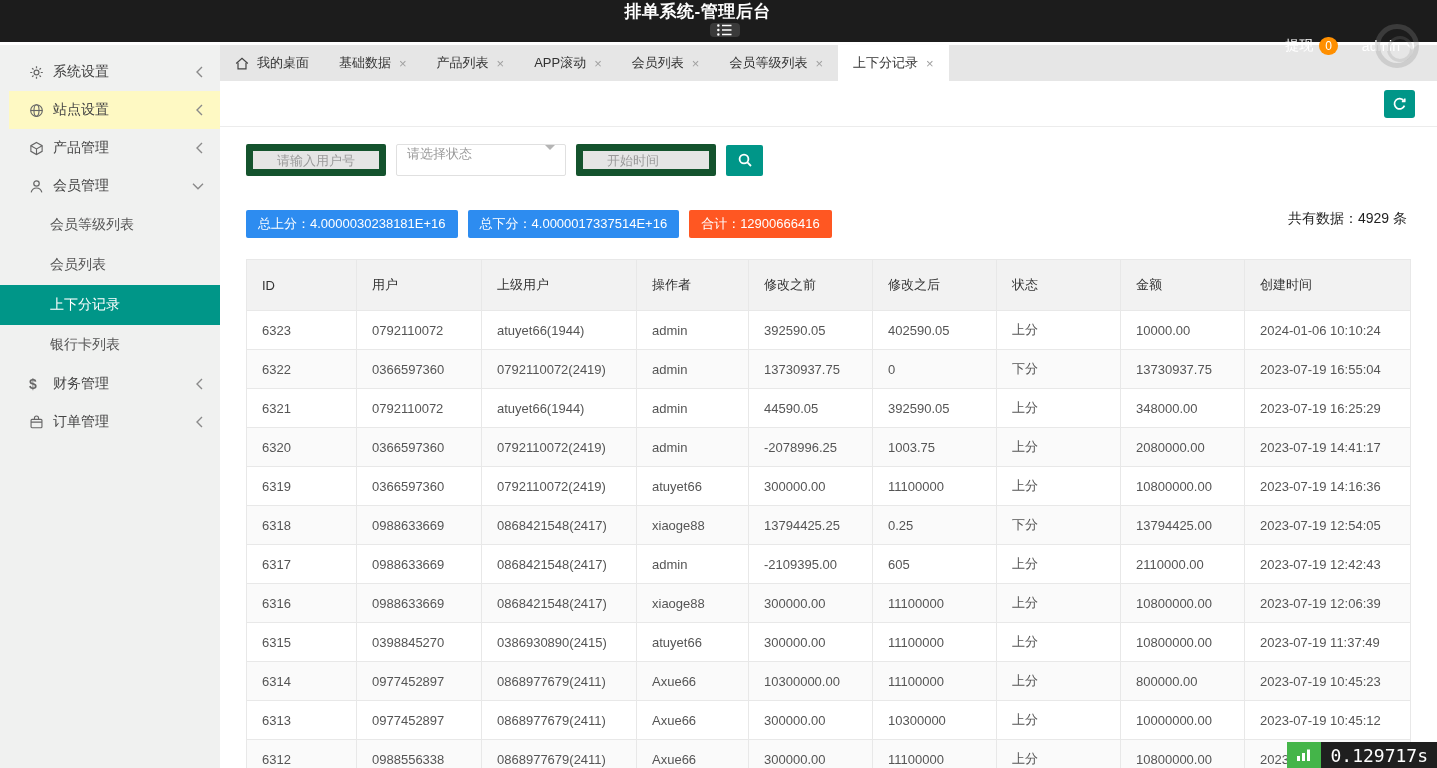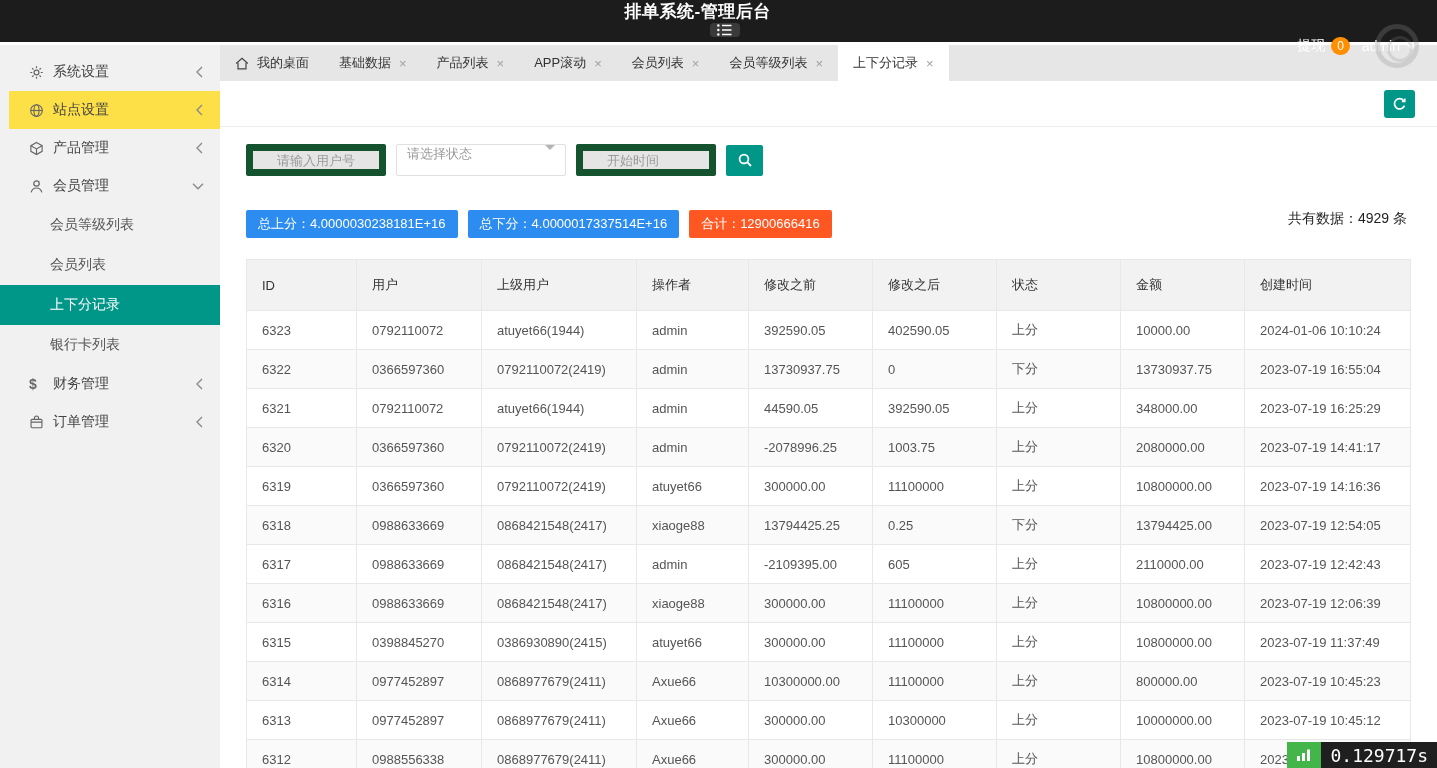--- a/index.html
+++ b/index.html
@@ -13,39 +13,39 @@
   .topbar{
     position:absolute; top:0; left:0; right:0; height:42px;
     background:var(--topbar,#1c1c1c); color:#fff;
     display:flex; align-items:center; z-index:20;flex-direction:column;
   }
   .app-title{ width:220px; padding-left:16px; font-size:17px; font-weight:bold; letter-spacing:.5px;}
   .hamburger{
     width:30px; height:30px; margin-left:12px; background:#3a3a3a; border:none;
     border-radius:4px; display:flex; align-items:center; justify-content:center; cursor:pointer;
   }
-  .topbar-right{ margin-left:auto; display:flex; gap:12px; padding-right:20px;}
+  .topbar-right{ margin-left:auto; display:flex; gap:24px; padding-right:20px;}
   .withdraw{ display:flex; align-items:center; gap:6px; font-size:14px; cursor:pointer;}
   .badge{
     background:var(--badge,#ff8f00); color:#fff; font-size:12px;
     min-width:18px; height:18px; line-height:18px; padding:0 6px;
     border-radius:9px; text-align:center;
   }
   .user{ display:flex; align-items:center; gap:7px; font-size:14px; cursor:pointer;}
   .caret{ width:0; height:0; border-left:5px solid transparent; border-right:5px solid transparent; border-top:5px solid #fff; margin-top:2px;}
   
   .sidebar{
     position:absolute; top:45px; left:0; bottom:0; width:220px;
     background:#f0f1f0; padding-top:8px; z-index:10; font-size:14px; color:#444;
   }
   .side-item{
     height:38px; display:flex; align-items:center;
     padding:0 16px 0 20px; cursor:pointer;margin-left:9px;
   }
-  .side-item.hovered{ background:#fde047;font-family:Liberation Serif, serif; }
+  .side-item.hovered{ background:#fef9c3;font-family:Liberation Serif, serif; }
   .side-item .ic{ width:24px; color:#666; display:flex; align-items:center; }
   .side-item .lbl{ flex:1; }
   .side-item .chev{ color:#8a8a8a; display:flex; align-items:center; }
   .sub-item{
     height:40px; display:flex; align-items:center;
     padding-left:50px; cursor:pointer; color:#555;
   }
   .sub-item.active{ background:var(--accent,#009688); color:#fff; }
   
   .tabbar{

